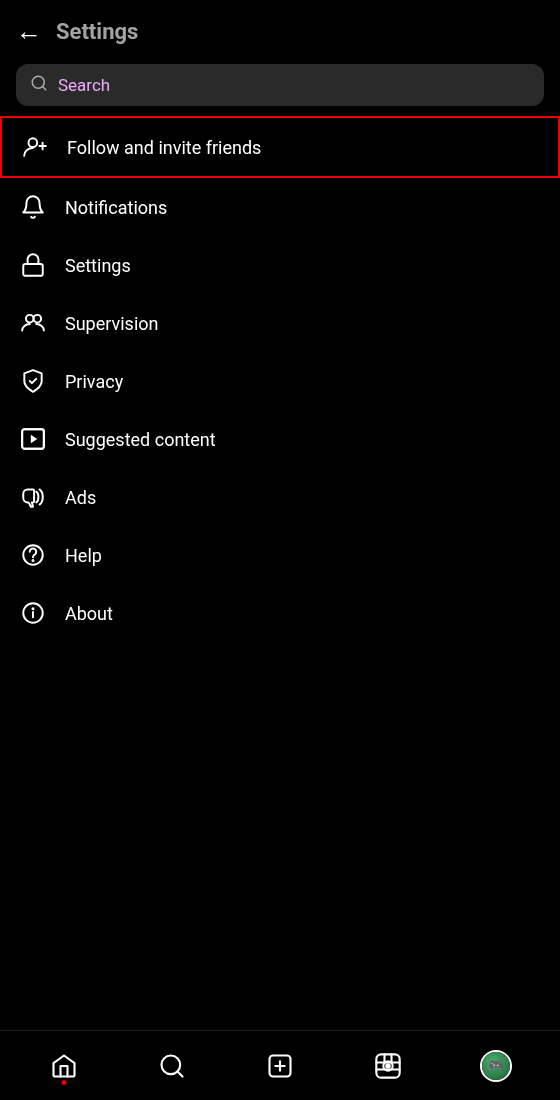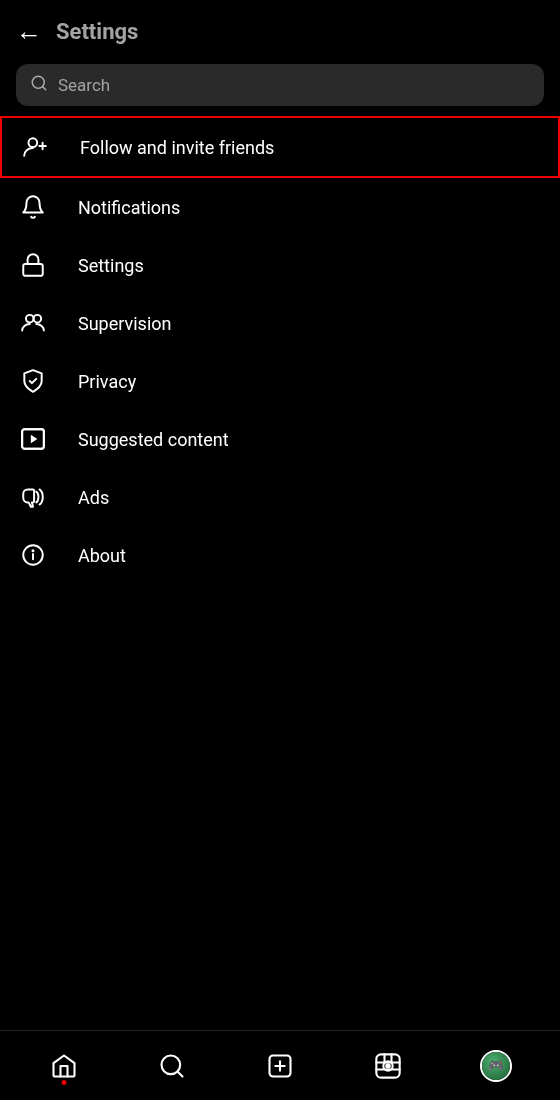--- a/index.html
+++ b/index.html
@@ -45,34 +45,34 @@
       padding: 10px 14px;
       gap: 10px;
     }
 
     .search-icon-wrap {
       color: #aaa;
       font-size: 18px;
     }
 
     .search-placeholder {
-      color: #a3a3a3;
+      color: #f0abfc;
       font-size: 17px;
     }
 
     
     .menu-list {
       list-style: none;
     }
 
     .menu-item {
       display: flex;
       align-items: center;
       padding: 16px 18px;
-      gap: 30px;
+      gap: 17px;
       cursor: pointer;
       position: relative;
     }
 
     .menu-item.highlighted {
       border: 2.5px solid #e00;
     }
 
     .menu-item-icon {
       width: 30px;
@@ -258,20 +258,30 @@
       <svg viewBox="0 0 24 24">
         <path d="M3 11v2a4 4 0 0 0 4 4h1l2 4h2l-1-4h1a1 1 0 0 0 1-1V6a1 1 0 0 0-1-1H7a4 4 0 0 0-4 4z"></path>
         <path d="M15 7s2 1 2 5-2 5-2 5"></path>
         <path d="M18 5s3 2 3 7-3 7-3 7"></path>
       </svg>
     </span>
     <span class="menu-item-label">Ads</span>
   </li>
 
 
+  <li class="menu-item">
+    <span class="menu-item-icon">
+      <svg viewBox="0 0 24 24">
+        <circle cx="12" cy="12" r="9"></circle>
+        <path d="M9 9a3 3 0 1 1 4.5 2.6c-.8.5-1.5 1.3-1.5 2.4"></path>
+        <circle cx="12" cy="17" r="0.5" fill="#fff"></circle>
+      </svg>
+    </span>
+    <span class="menu-item-label">Help</span>
+  </li>
 
   <li class="menu-item">
     <span class="menu-item-icon">
       <svg viewBox="0 0 24 24">
         <circle cx="12" cy="12" r="9"></circle>
         <line x1="12" y1="8" x2="12" y2="8"></line>
         <line x1="12" y1="11" x2="12" y2="16"></line>
         <circle cx="12" cy="8" r="0.5" fill="#fff"></circle>
       </svg>
     </span>

